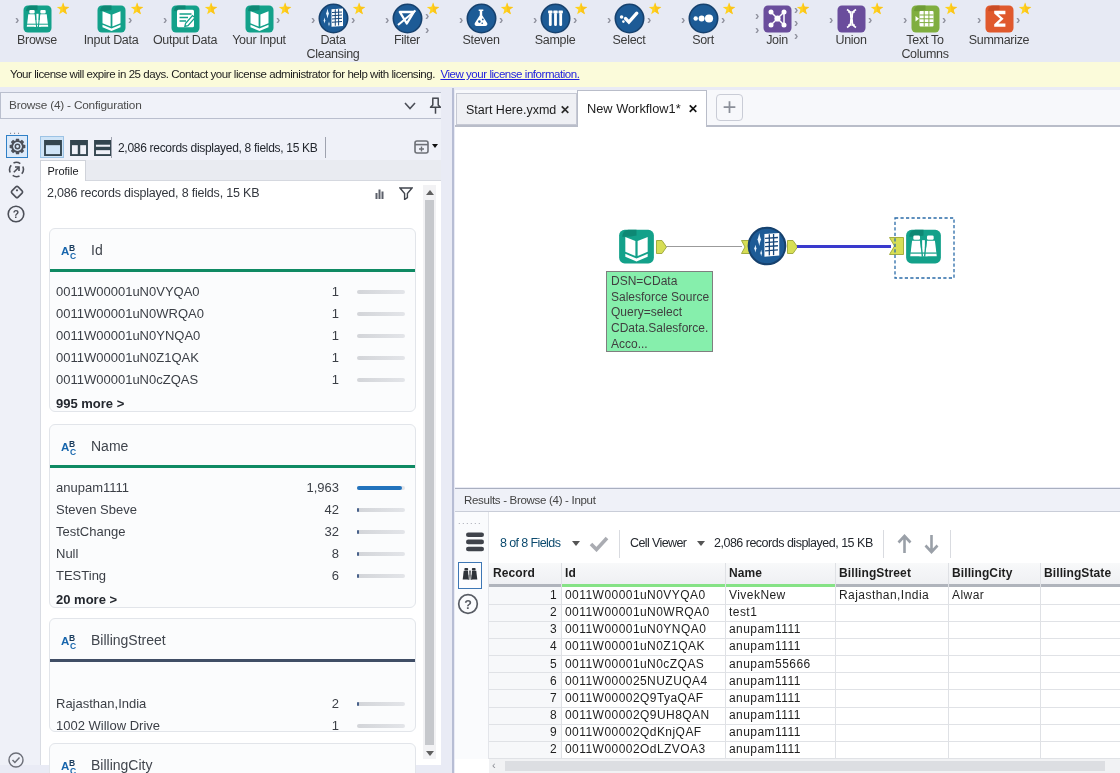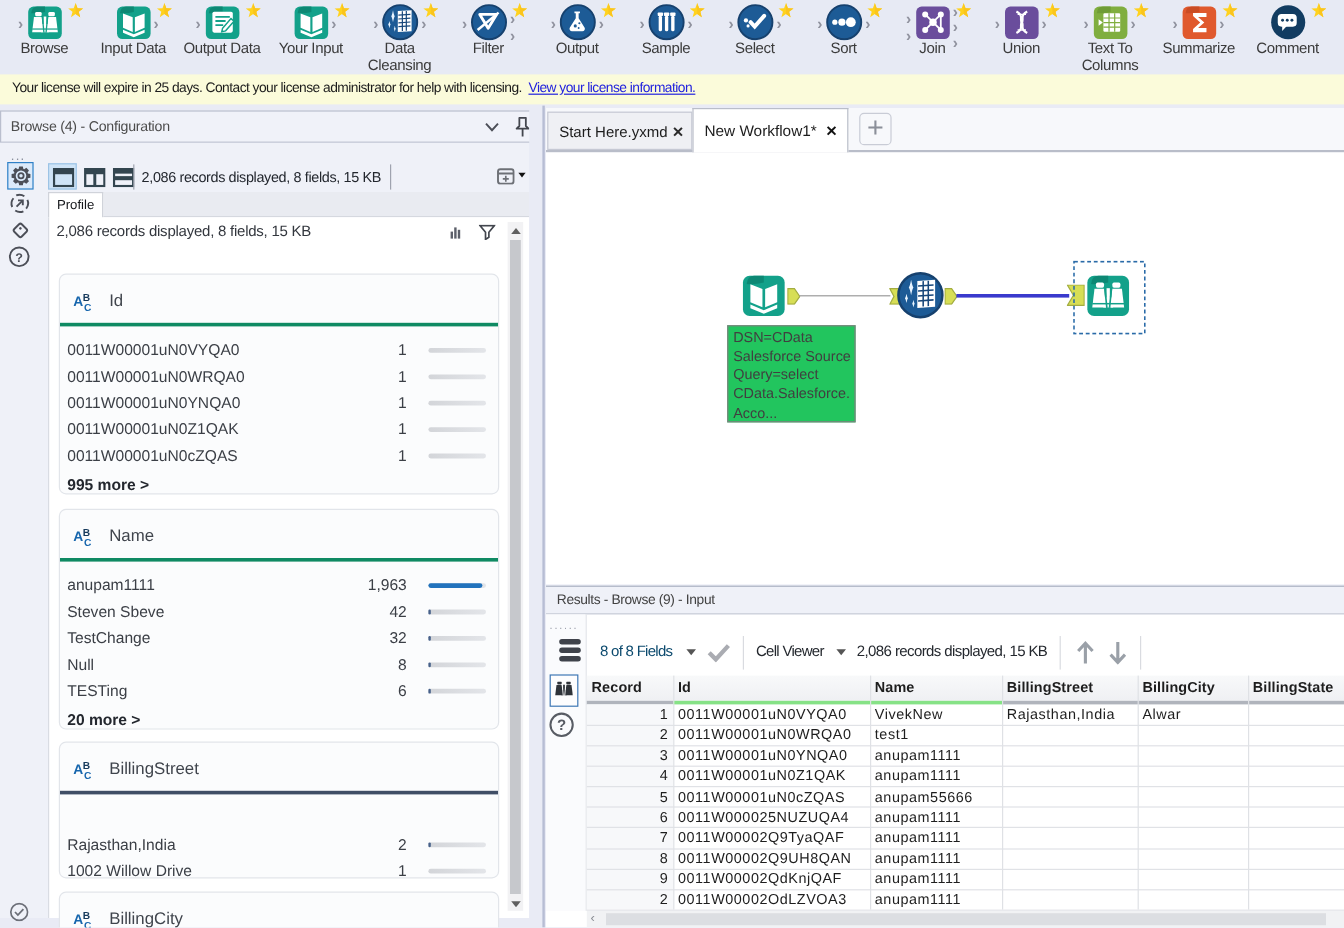--- a/index.html
+++ b/index.html
@@ -34,21 +34,21 @@
   .vrow .bar { position:absolute; left:307px; top:9px; width:48px; height:4px; background:linear-gradient(to right,#d3d5d9,#e3e5e9); border-radius:2px; }
   .vrow .fill { position:absolute; left:0; top:0; height:4px; background:#2273bd; border-radius:2px; }
   .more { position:absolute; left:6px; font-size:13px; font-weight:bold; color:#23272e; }
   
   #splitter { position:absolute; left:441px; top:88px; width:14px; height:685px; background:#e9ebf5; }
   #splitline { position:absolute; left:452px; top:88px; width:2px; height:685px; background:#b7bdd4; }
   
   #canvas { position:absolute; left:455px; top:127px; width:665px; height:360px; background:#ffffff; }
   #tabbar { position:absolute; left:455px; top:90px; width:665px; height:37px; background:#f7f8fb; }
   .wtab { position:absolute; top:3px; height:32px; font-size:13.5px; color:#1c1c1c; line-height:32px; }
-  #anno { position:absolute; left:606px; top:271px; width:107px; height:81px; background:#22c55e; border:1px solid #7f7f7f; font-size:12px; line-height:15.7px; color:#404040; padding:2px 0 0 4px; }
+  #anno { position:absolute; left:606px; top:271px; width:107px; height:81px; background:#86efac; border:1px solid #7f7f7f; font-size:12px; line-height:15.7px; color:#404040; padding:2px 0 0 4px; }
   
   #results { position:absolute; left:455px; top:488px; width:665px; height:285px; background:#ffffff; }
   #res-header { position:absolute; left:0; top:0; width:665px; height:24px; background:#eff1f8; border-top:1px solid #a9afc0; border-bottom:1px solid #c9cdd8; font-size:11.5px; letter-spacing:-0.3px; color:#424242; line-height:22px; padding-left:9px; }
   #res-strip { position:absolute; left:0; top:24px; width:33px; height:247px; background:#fafbfd; }
   .sep { position:absolute; top:42px; width:1px; height:28px; background:#d9dbe0; }
   #rtable { position:absolute; left:34px; top:75px; width:631px; height:196px; font-size:12px; letter-spacing:0.45px; color:#1e1e1e; }
   .th { position:absolute; top:0; height:21px; font-weight:bold; line-height:21px; background:linear-gradient(#f8f9fa,#eff0f3); }
   .cellrow { position:absolute; left:0; width:631px; height:17.15px; }
   .gl { position:absolute; background:#dfe1e5; }
 </style>
@@ -287,21 +287,21 @@
 <div class="tool" style="left:444px">
       <span class="chev chevL">›</span>
       <svg class="ticon" width="31" height="31" style="top:3px;left:22px">
         <use href="#circle"></use>
         <use href="#flask"></use>
       </svg>
       <span class="chev chevR" style="left:55px">›</span>
       <svg class="star" width="14" height="14" viewBox="0 0 15 15">
         <use href="#star"></use>
       </svg>
-      <div class="lbl">Output</div>
+      <div class="lbl">Steven</div>
     </div>
 <div class="tool" style="left:518px">
       <span class="chev chevL">›</span>
       <svg class="ticon" width="31" height="31" style="top:3px;left:22px">
         <use href="#circle"></use>
         <use href="#tubes"></use>
       </svg>
       <span class="chev chevR" style="left:55px">›</span>
       <svg class="star" width="14" height="14" viewBox="0 0 15 15">
         <use href="#star"></use>
@@ -375,30 +375,20 @@
       <span class="chev chevL">›</span>
       <svg class="ticon" width="29" height="29">
         <use href="#osq"></use>
         <use href="#sigma"></use>
       </svg>
       <span class="chev chevR">›</span>
       <svg class="star" width="14" height="14" viewBox="0 0 15 15">
         <use href="#star"></use>
       </svg>
       <div class="lbl">Summarize</div>
-    </div>
-<div class="tool" style="left:1036px">
-      <svg class="ticon" width="31" height="31" style="top:3px;left:22px">
-        <use href="#ncirc"></use>
-        <use href="#bubble"></use>
-      </svg>
-      <svg class="star" width="14" height="14" viewBox="0 0 15 15">
-        <use href="#star"></use>
-      </svg>
-      <div class="lbl">Comment</div>
     </div>
 </div>
 <div id="license">Your license will expire in 25 days. Contact your license administrator for help with licensing.&nbsp; <a>View your license information.</a></div>
 <div id="cfg-header">Browse (4) - Configuration
  <svg class="abs" style="left:402px;top:8px" width="14" height="10" viewBox="0 0 14 10">
       <path d="M2 2 L7 7.5 L12 2" fill="none" stroke="#4c4f58" stroke-width="1.6"></path>
     </svg>
  <svg class="abs" style="left:427px;top:4px" width="15" height="18" viewBox="0 0 15 18">
       <g stroke="#43464e" fill="none" stroke-width="1.5">
         <path d="M4.2 1.2 h6.6"></path>
@@ -637,21 +627,21 @@
  <svg class="abs" style="left:439px;top:89.5px" width="61" height="62">
       <rect x="1" y="1" width="59" height="60" fill="none" stroke="#2a6ba8" stroke-width="1.3" stroke-dasharray="3.2,2.3"></rect>
     </svg>
  <svg class="abs" style="left:450px;top:101px" width="37" height="36" viewBox="0 0 29 29">
       <use href="#sq"></use>
       <use href="#binoc"></use>
     </svg>
 </div>
 <div id="anno">DSN=CData<br>Salesforce Source<br>Query=select<br>CData.Salesforce.<br>Acco...</div>
 <div id="results">
- <div id="res-header">Results - Browse (9) - Input</div>
+ <div id="res-header">Results - Browse (4) - Input</div>
  <div id="res-strip"></div>
  <div class="abs" style="left:3px;top:28px;color:#9ca0ab;font-size:9px;letter-spacing:1.5px">......</div>
  <svg class="abs" style="left:10px;top:43px" width="20" height="22" viewBox="0 0 20 22">
       <g fill="#3f434b">
         <rect x="1" y="1.5" width="18" height="4.6" rx="2.3"></rect>
         <rect x="1" y="8.6" width="18" height="4.6" rx="2.3"></rect>
         <rect x="1" y="15.7" width="18" height="4.6" rx="2.3"></rect>
       </g>
     </svg>
  <div class="abs" style="left:3px;top:74px;width:24px;height:27px;border:1.5px solid #3e77b5;background:#fdfdfe"></div>

